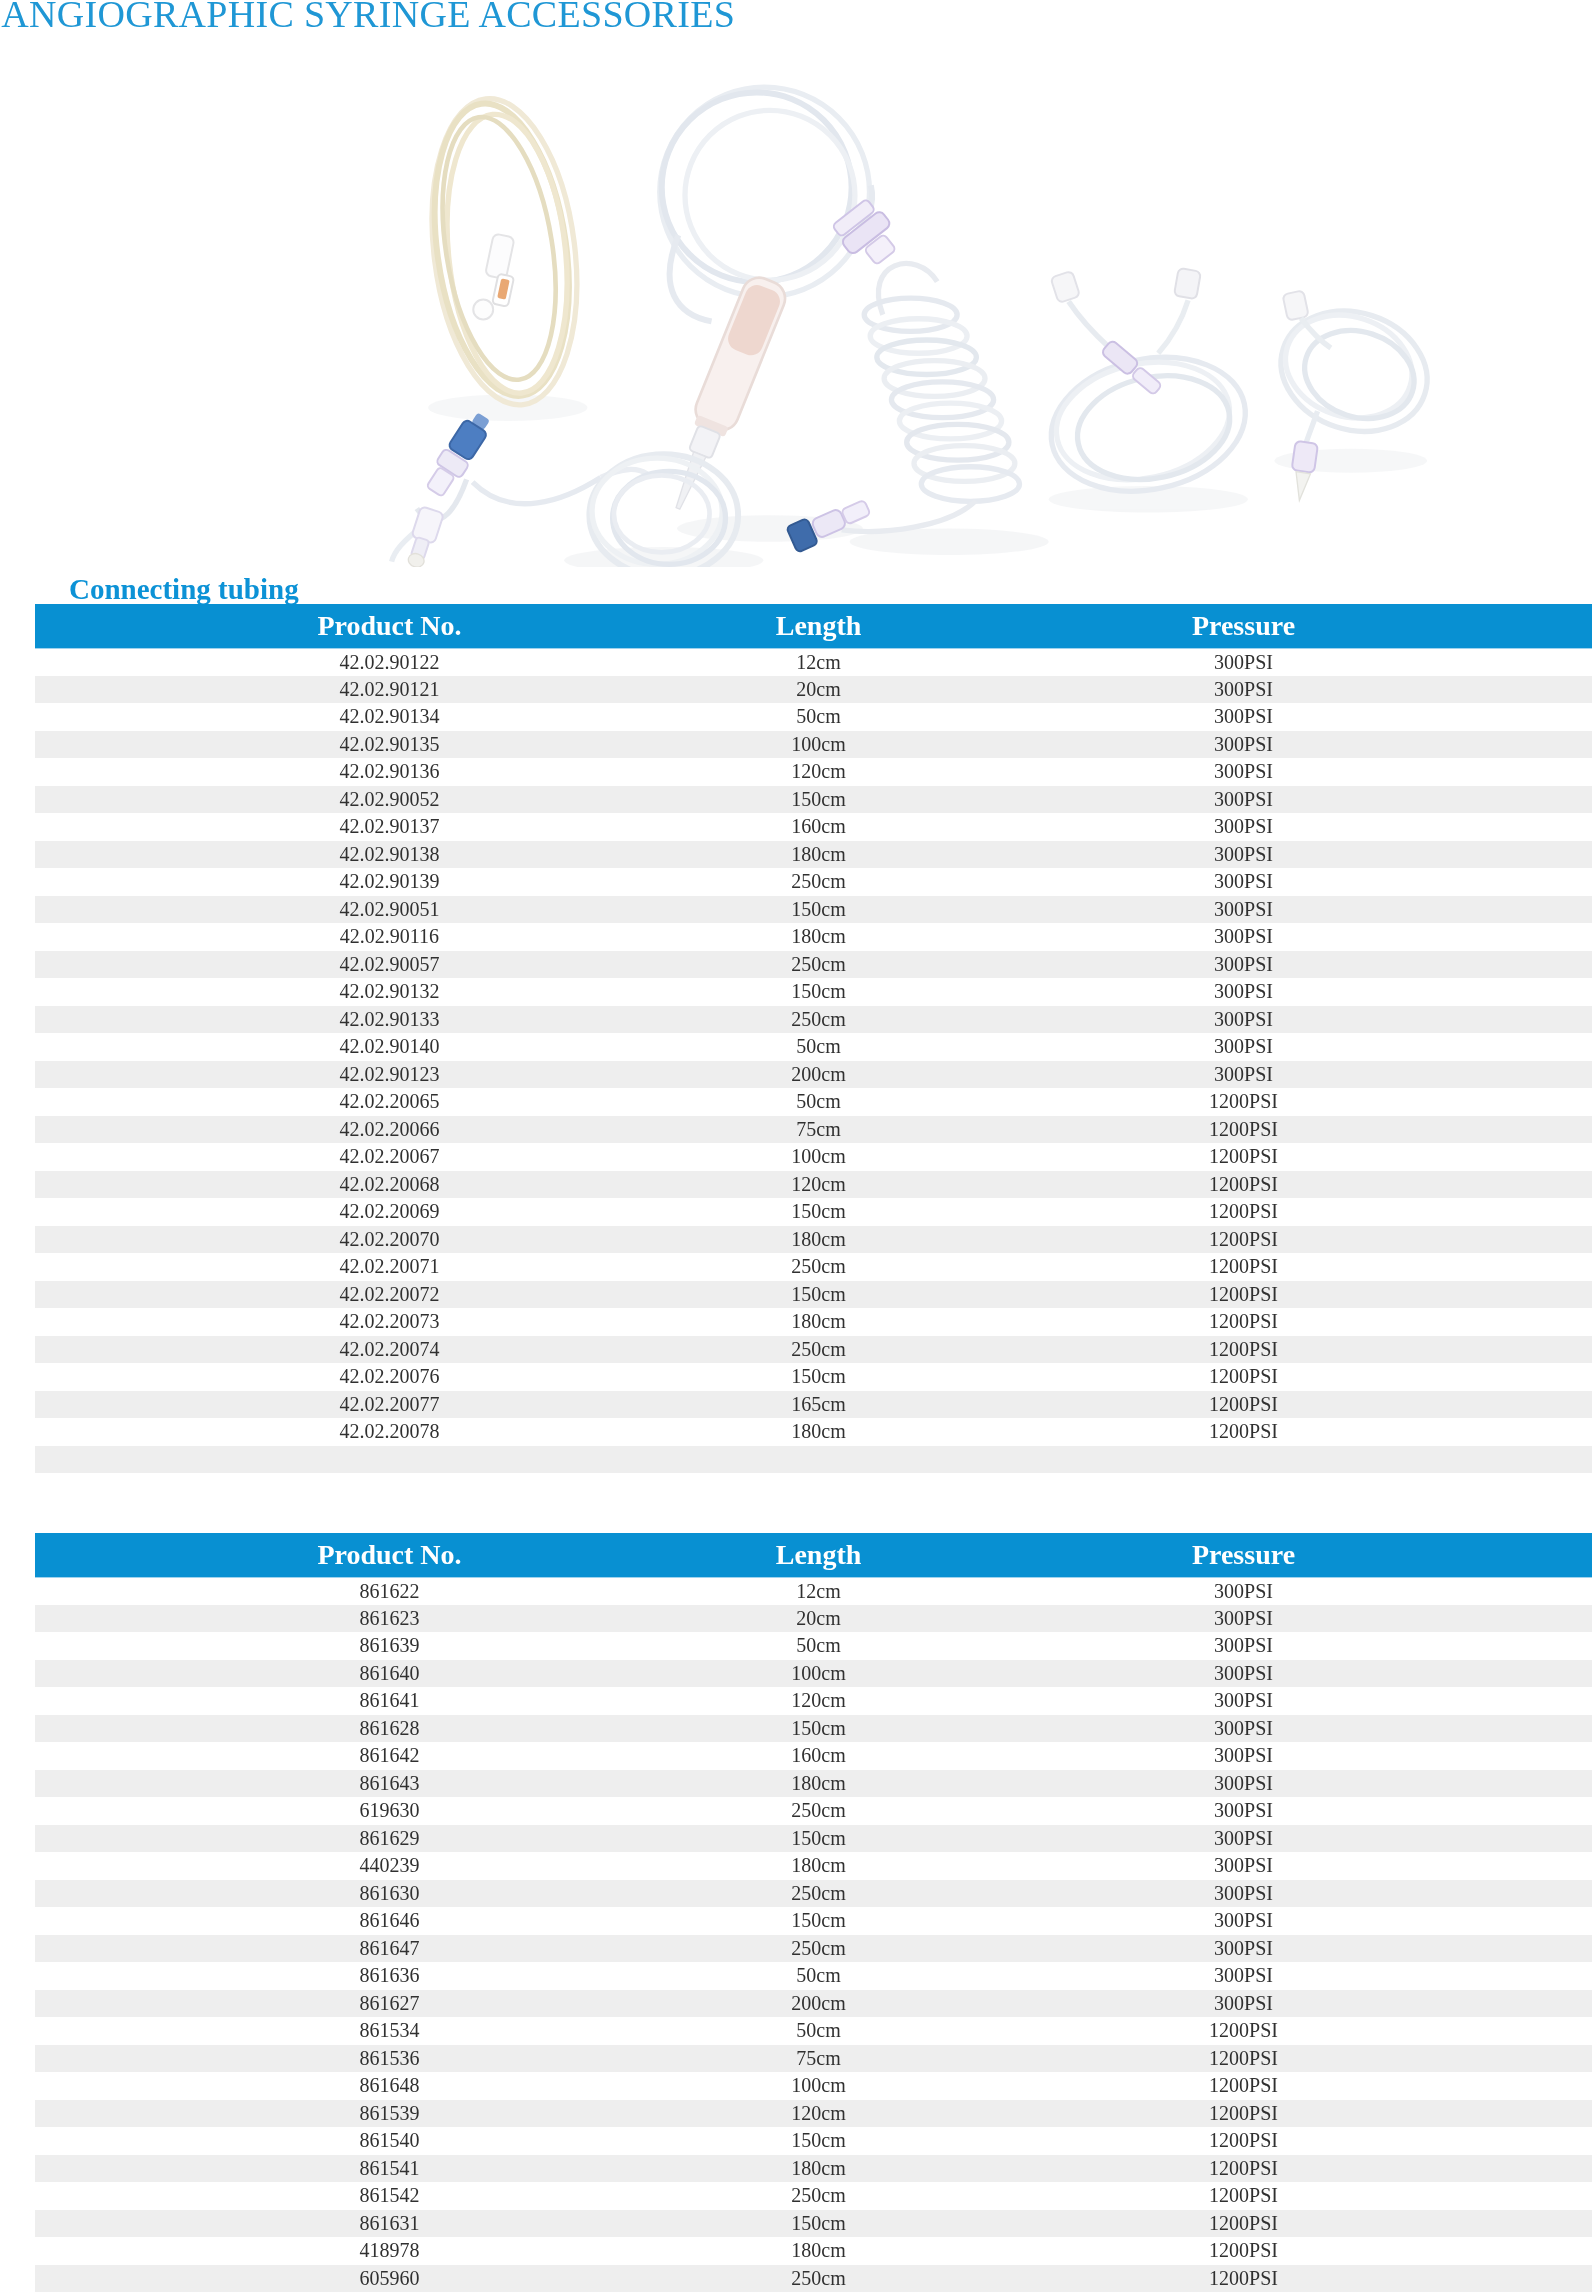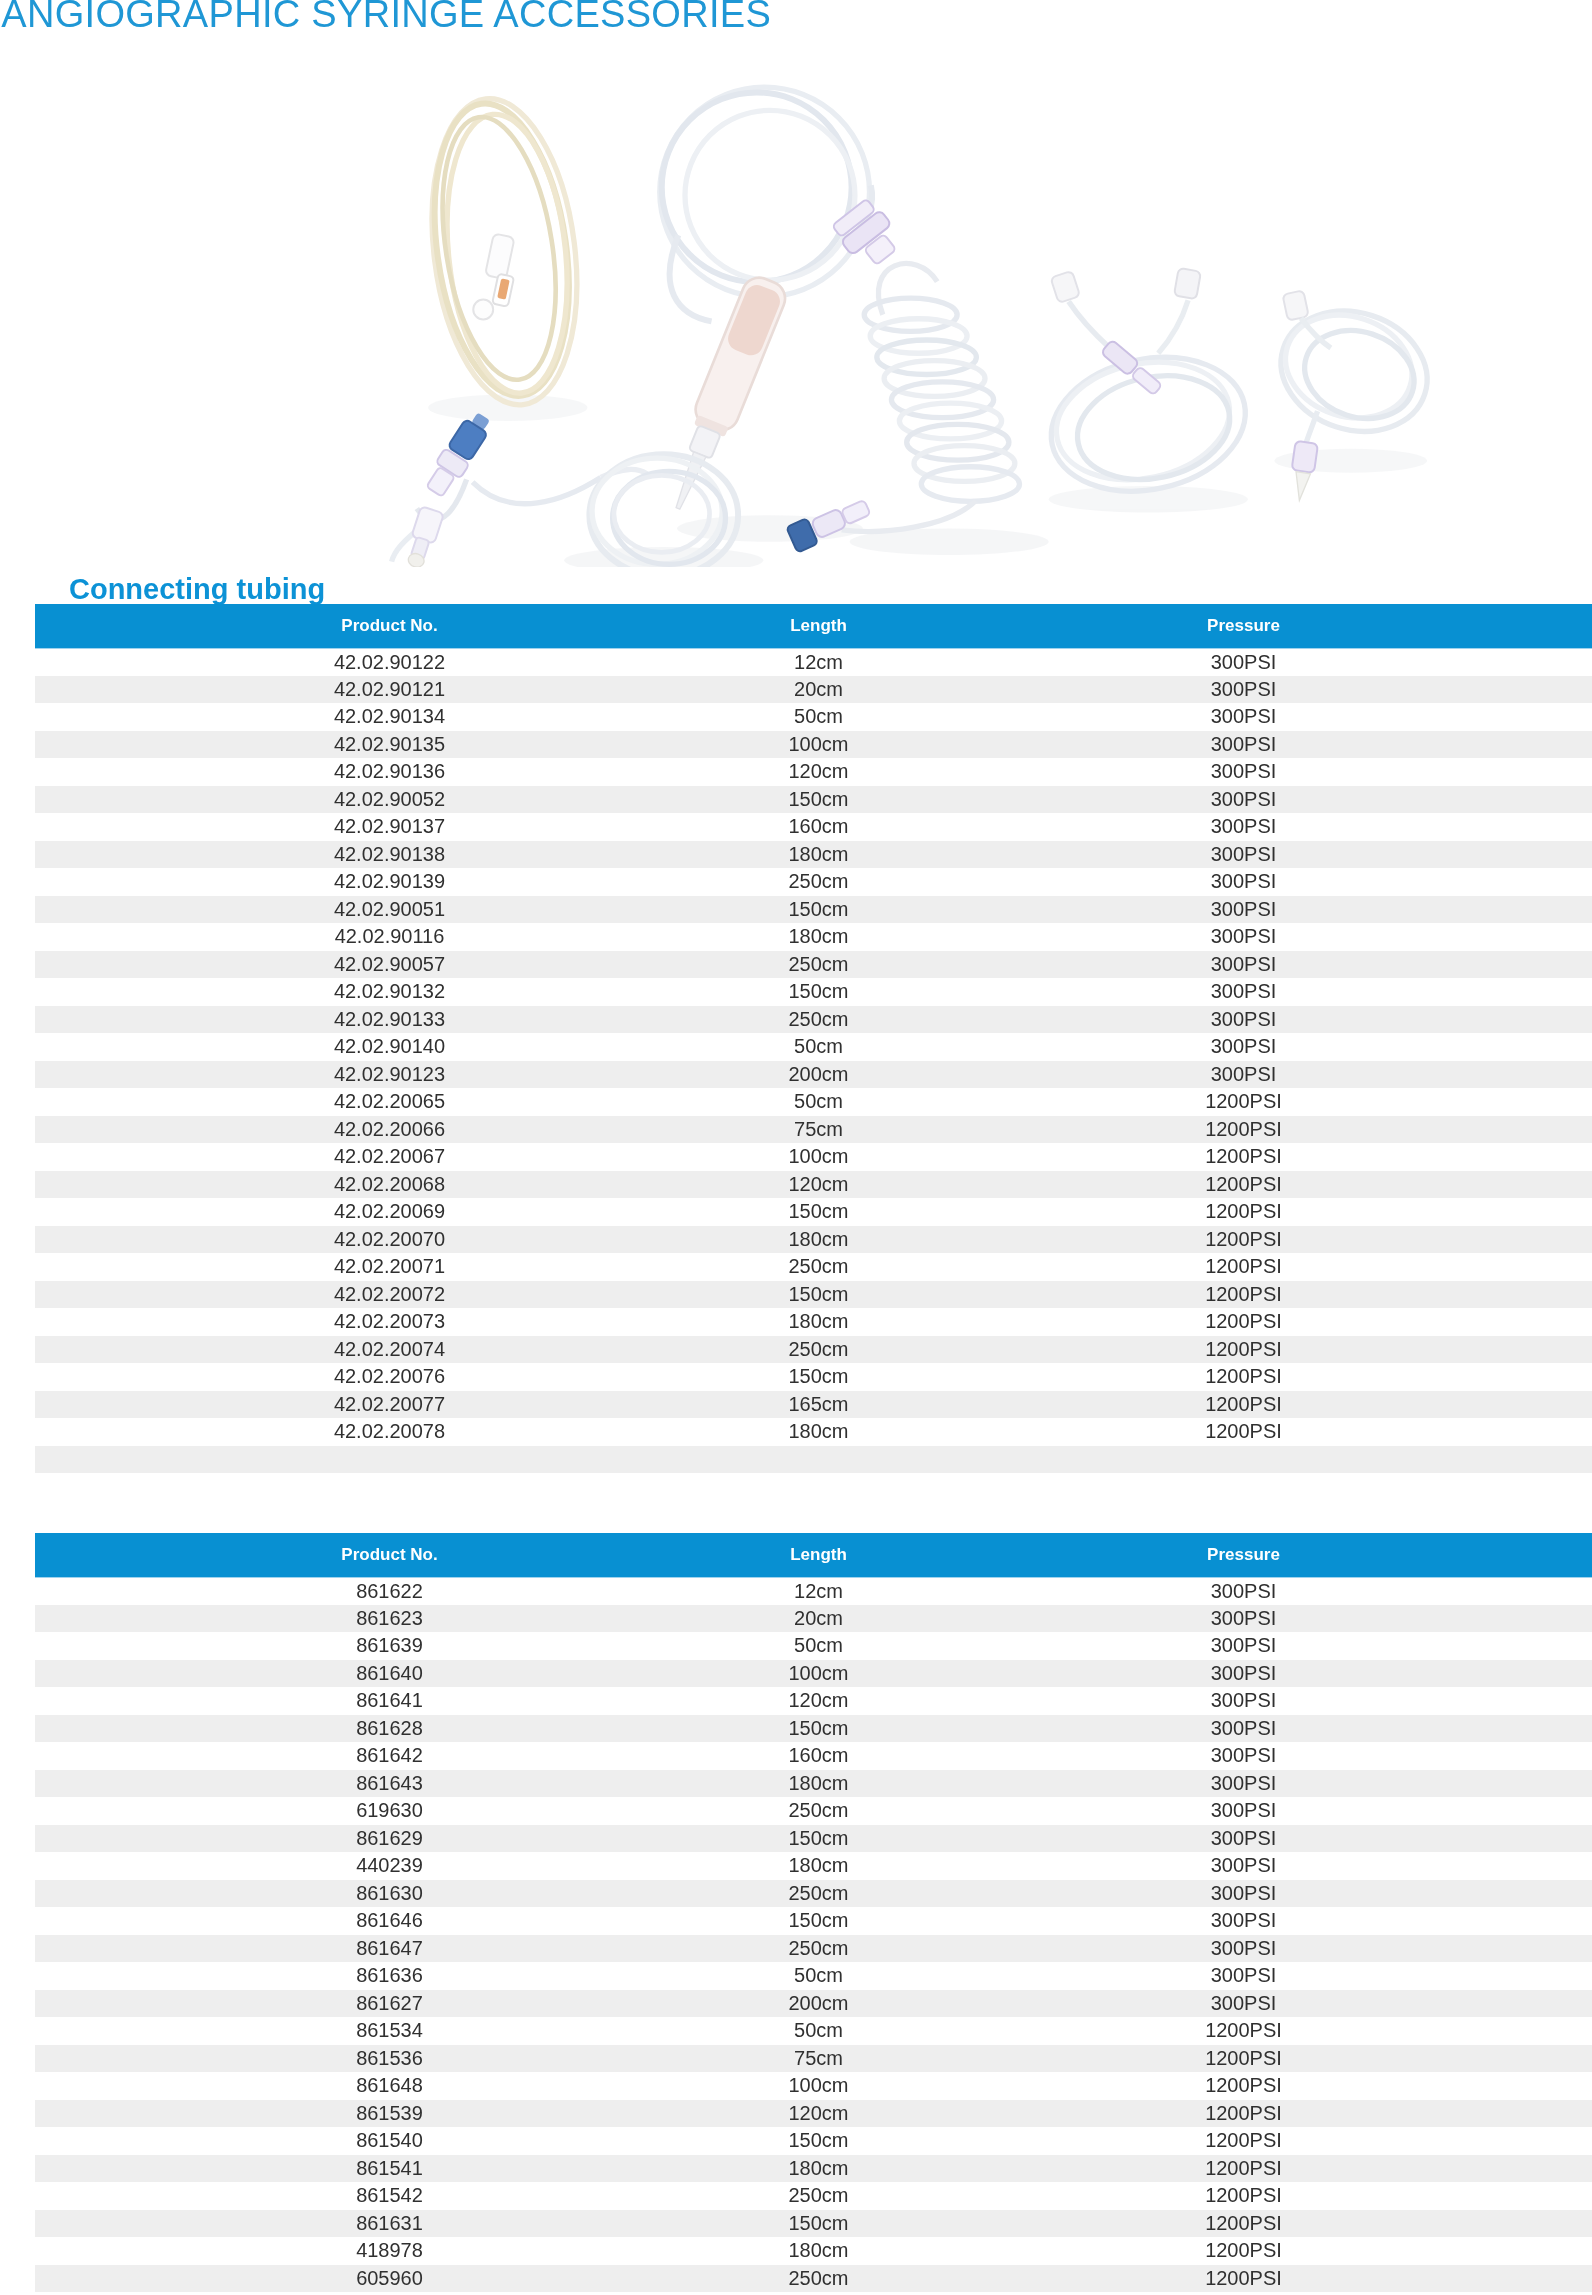--- a/index.html
+++ b/index.html
@@ -9,21 +9,21 @@
     --body-text:#303030;
   }
   *{box-sizing:border-box;}
   html,body{margin:0;padding:0;background:#ffffff;}
   .page{
     position:relative;
     width:1593px;
     height:2295px;
     background:#ffffff;
     overflow:hidden;
-    font-family:Liberation Sans, sans-serif;
+    font-family:Liberation Serif, serif;
   }
   .page-title{
     position:absolute;
     left:1.3px;
     top:-8px;
     margin:0;
     font-size:38px;
     line-height:1.2;
     font-weight:400;
     letter-spacing:0.3px;
@@ -59,21 +59,21 @@
     width:100%;
   }
   col.c1{width:709px;}
   col.c2{width:149px;}
   col.c3{width:701px;}
   thead th{
     height:44px;
     background:var(--accent);
     border-bottom:1.3px solid #9FD3EE;
     color:#ffffff;
-    font-size:17px;
+    font-size:28px;
     font-weight:700;
     text-align:center;
     vertical-align:middle;
     padding:0;
     white-space:nowrap;
   }
   tbody td{
     height:27.5px;
     padding:0;
     font-size:20px;

